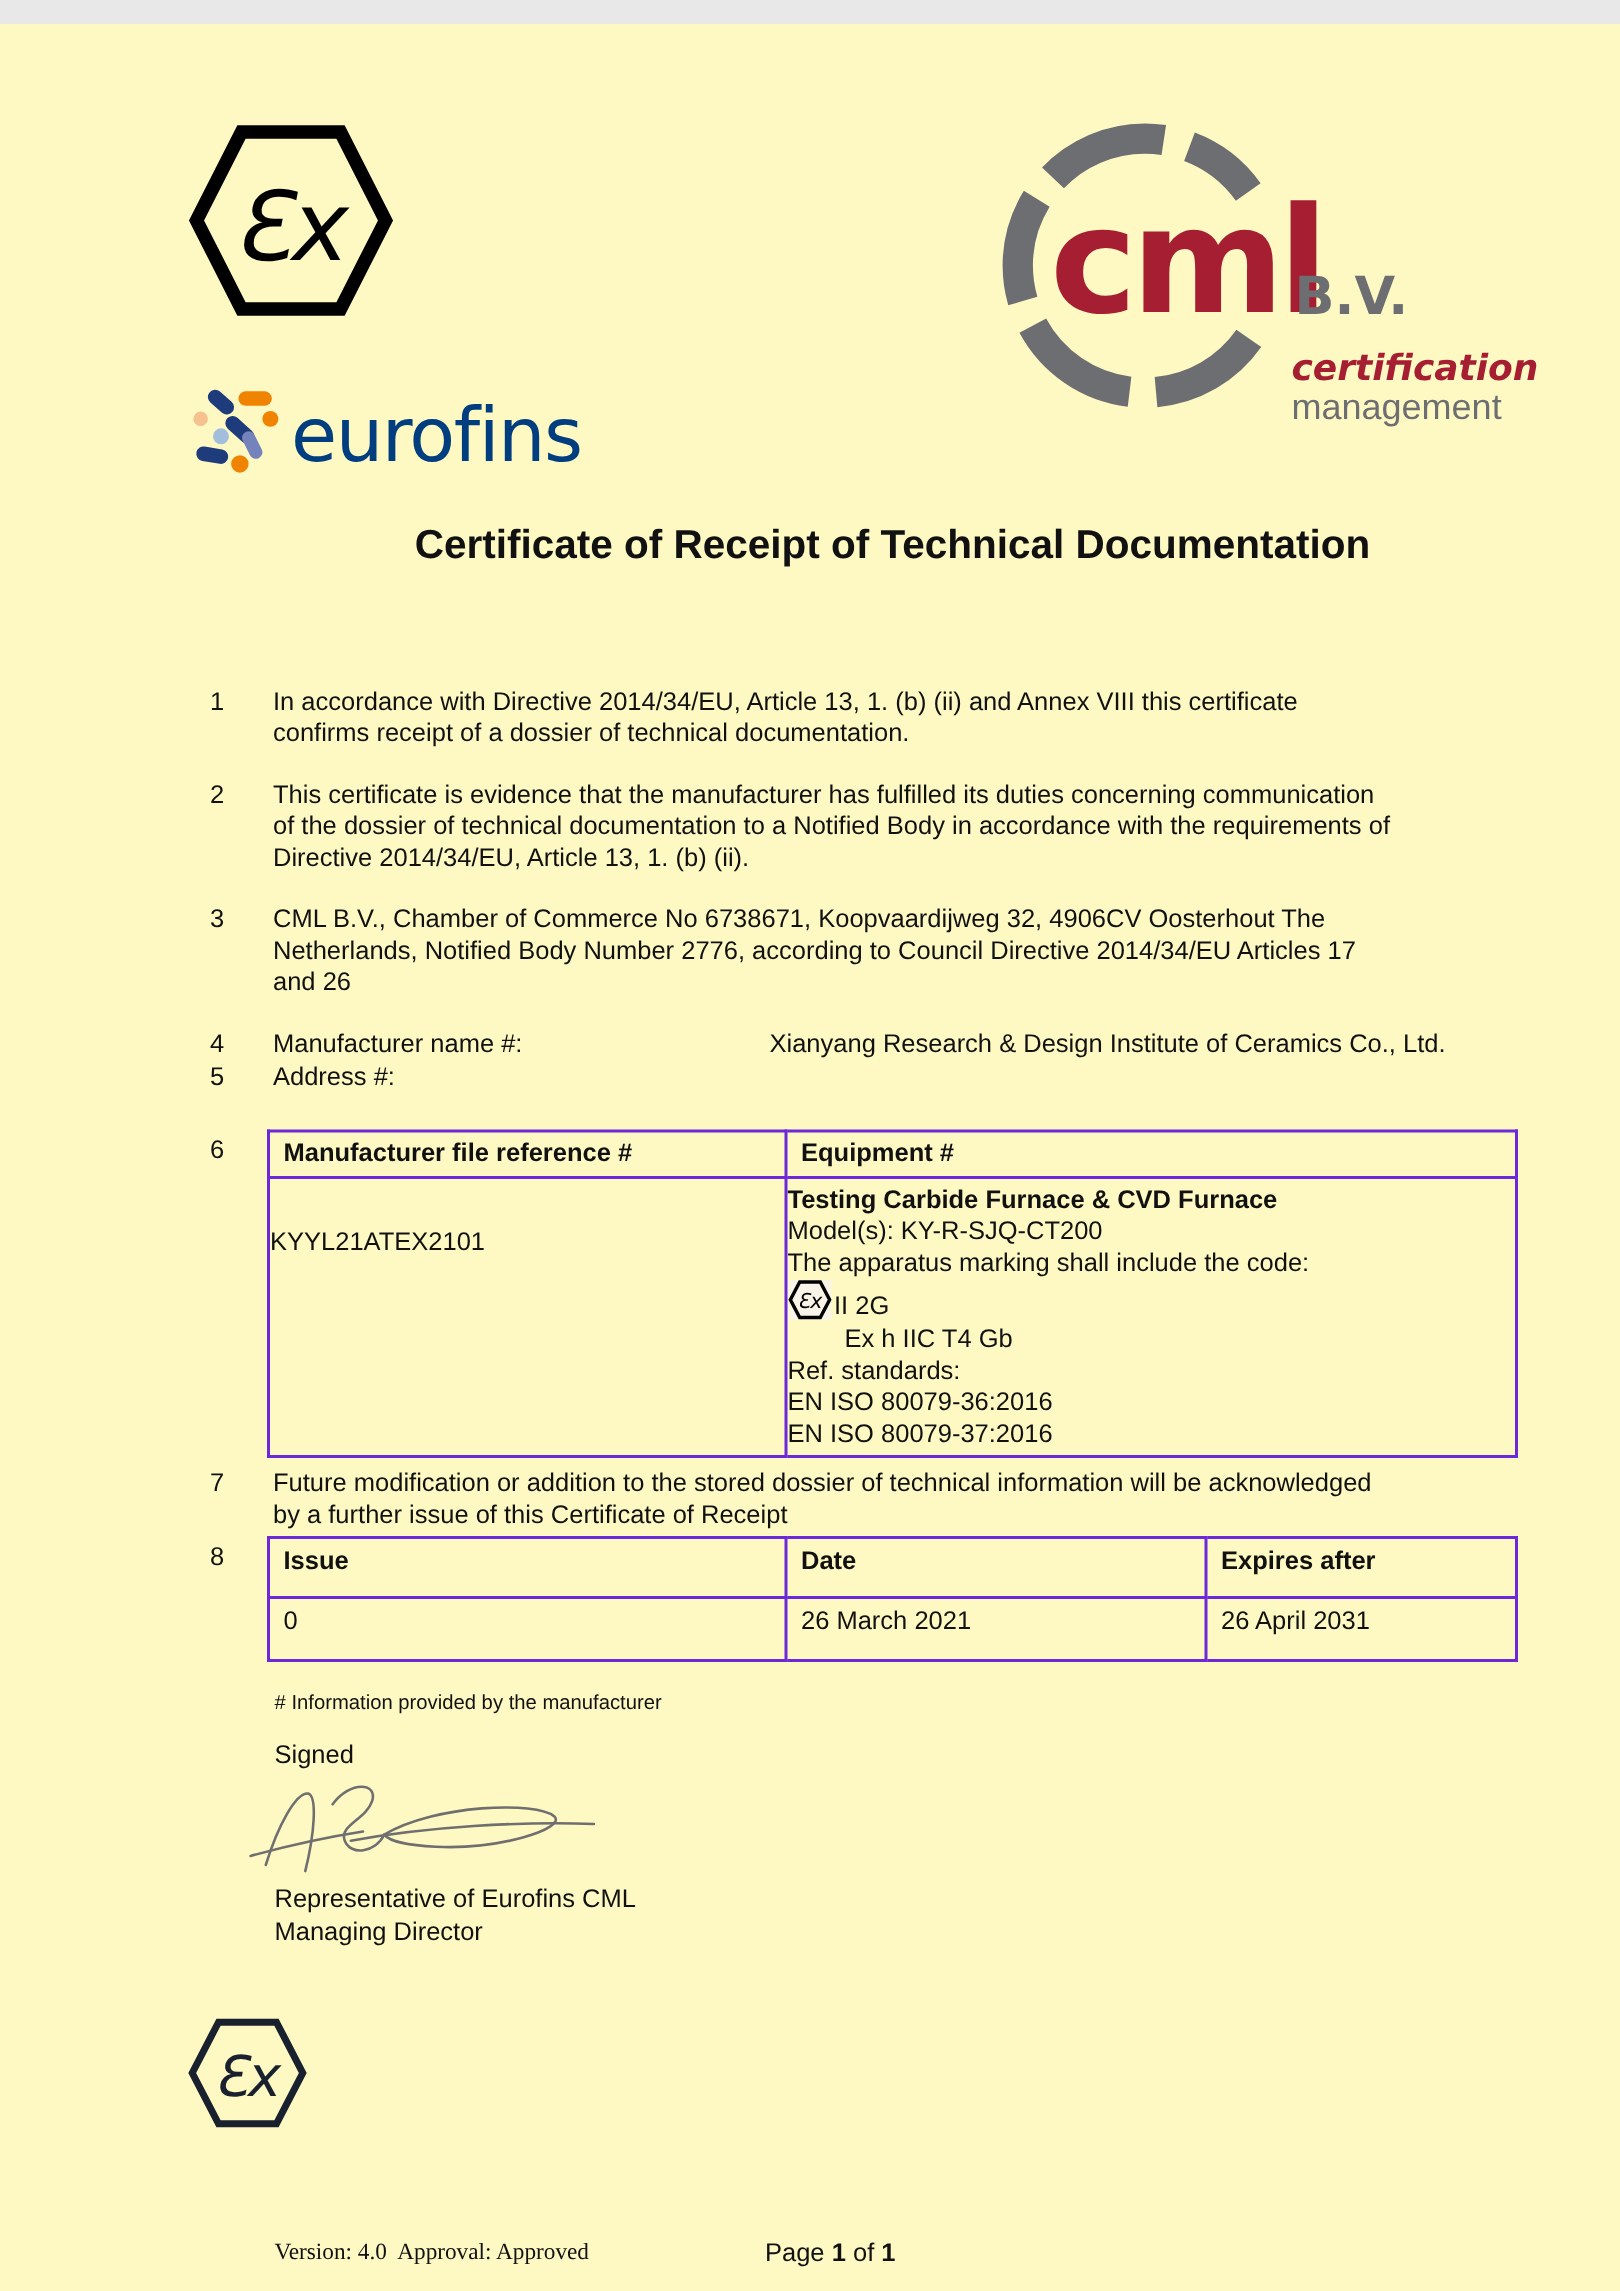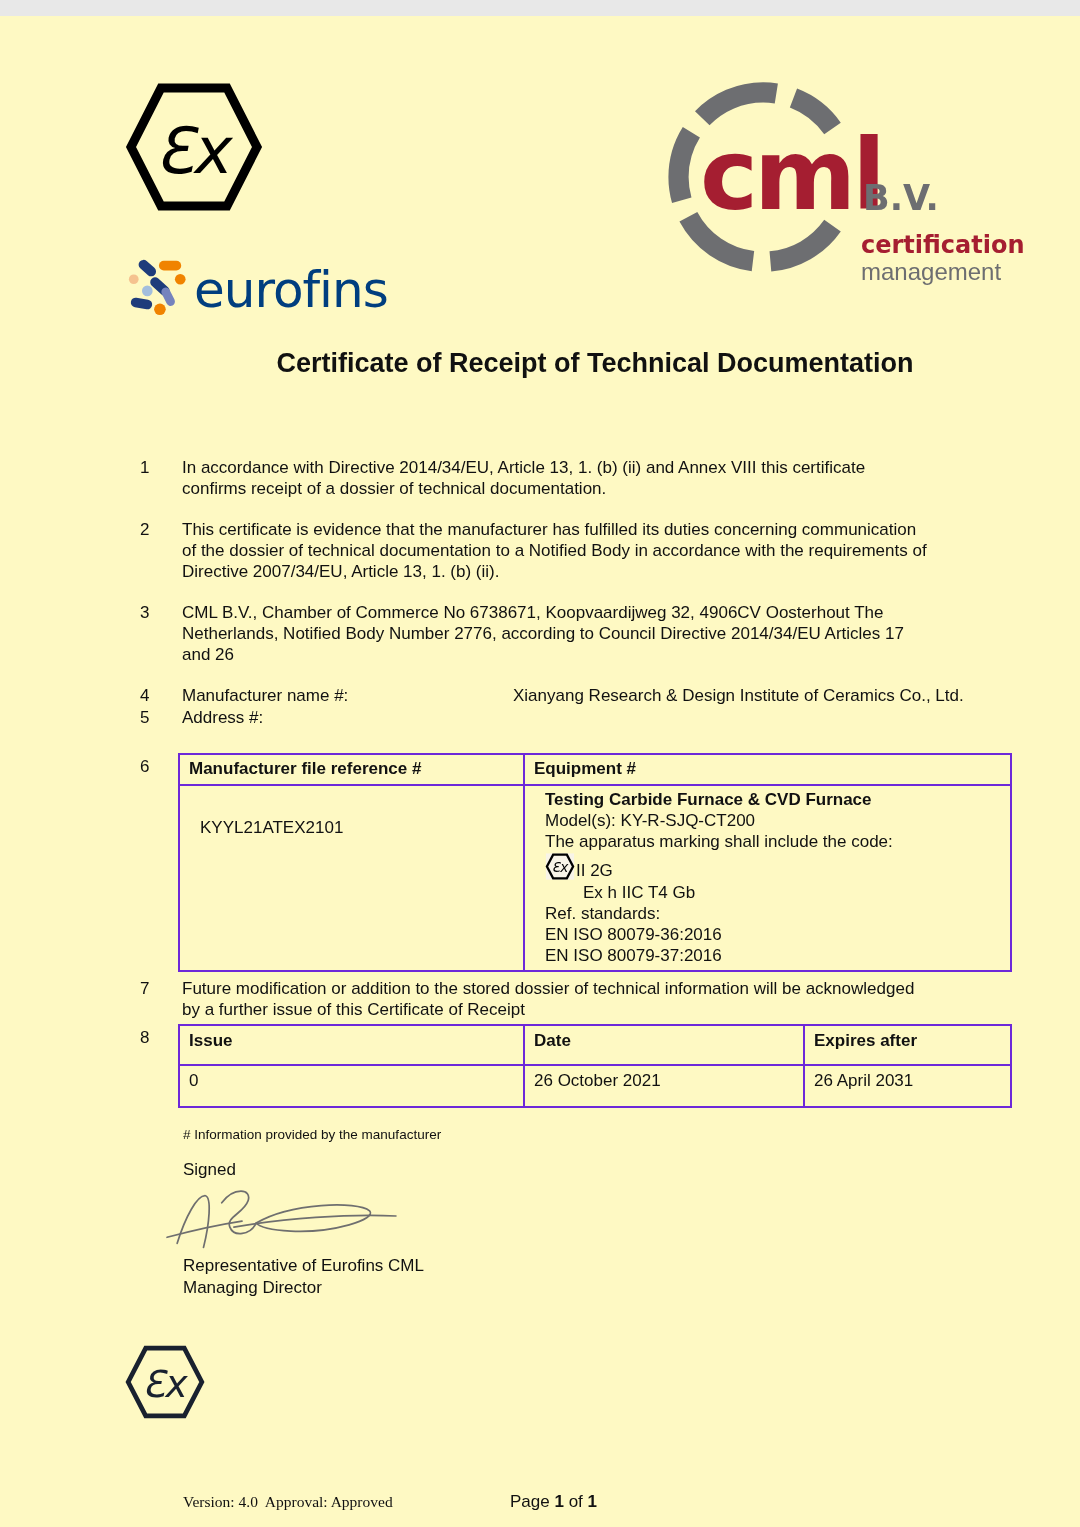--- a/index.html
+++ b/index.html
@@ -30,21 +30,21 @@
     letter-spacing:-4px;color:var(--cml-red);
   }
   .cml-bv{
     position:absolute;left:203px;top:110px;
     font-family:"DejaVu Sans", sans-serif;
     font-weight:bold;font-size:35px;color:var(--cml-gray);
   }
   .cml-cert{
     position:absolute;left:201px;top:163px;
     font-family:"DejaVu Sans", sans-serif;
-    font-weight:bold;font-size:24px;color:var(--cml-red);
+    font-weight:bold;font-size:24px;color:var(--cml-red);font-style:italic;
   }
   .cml-mgmt{
     position:absolute;left:201px;top:190px;
     font-family:Liberation Sans, sans-serif;
     font-size:24px;color:var(--cml-gray);
   }
   .eurofins-logo{position:absolute;left:126px;top:238px;display:flex;align-items:center;}
   .eurofins-mark{width:62px;height:66px;}
   .eurofins-word{
     font-family:"DejaVu Sans", sans-serif;
@@ -76,21 +76,21 @@
   .mfr-grid .val{white-space:pre-line;}
   
   .tbl-row{position:absolute;left:140px;}
   .tbl-row .row-num{position:absolute;left:0;top:4px;font-size:17px;}
   table{border-collapse:collapse;margin-left:38px;width:834px;table-layout:fixed;}
   th,td{border:2px solid #6d28d9;text-align:left;vertical-align:top;font-size:17px;}
   th{padding:4px 9px;font-weight:bold;}
   .equip-row{top:737px;}
   .equip-table .c1{width:325px;}
   .equip-table th{padding:4px 9px 5px;}
-  .equip-table td{padding:3px 20px 4px;line-height:21px;}
+  .equip-table td{padding:3px 0 4px;line-height:21px;}
   .file-ref{padding-top:31px !important;}
   .equip-cell .b{font-weight:bold;}
   .marking-line{display:flex;align-items:flex-end;height:27px;margin:1px 0 2px;}
   .marking-line .ex-small{width:30px;height:27px;flex:0 0 auto;}
   .marking-line span{line-height:19px;margin-left:1px;}
   .indent{padding-left:38px;}
   .issue-row{top:1008px;}
   .issue-table .c1{width:325px;}
   .issue-table .c2{width:260px;}
   .issue-table th{padding:5px 9px 13px;border-radius:13px;}
@@ -151,21 +151,21 @@
   <div class="clauses">
     <div class="clause">
       <span>1</span>
       <p>In accordance with Directive 2014/34/EU, Article 13, 1. (b) (ii) and Annex VIII this certificate
 confirms receipt of a dossier of technical documentation.</p>
     </div>
     <div class="clause">
       <span>2</span>
       <p>This certificate is evidence that the manufacturer has fulfilled its duties concerning communication
 of the dossier of technical documentation to a Notified Body in accordance with the requirements of
-Directive 2007/34/EU, Article 13, 1. (b) (ii).</p>
+Directive 2014/34/EU, Article 13, 1. (b) (ii).</p>
     </div>
     <div class="clause">
       <span>3</span>
       <p>CML B.V., Chamber of Commerce No 6738671, Koopvaardijweg 32, 4906CV Oosterhout The
 Netherlands, Notified Body Number 2776, according to Council Directive 2014/34/EU Articles 17
 and 26</p>
     </div>
   </div>
 
   <div class="mfr-grid">
@@ -218,21 +218,21 @@
     <span class="row-num">8</span>
     <table class="issue-table">
       <tbody>
           <tr>
         <th class="c1">Issue</th>
         <th class="c2">Date</th>
         <th>Expires after</th>
       </tr>
       <tr>
         <td>0</td>
-        <td>26 October 2021</td>
+        <td>26 March 2021</td>
         <td>26 April 2031</td>
       </tr>
     </tbody>
       </table>
   </div>
 
   <p class="footnote"># Information provided by the manufacturer</p>
   <p class="signed">Signed</p>
 
   <svg class="signature" viewBox="0 0 235 72">

